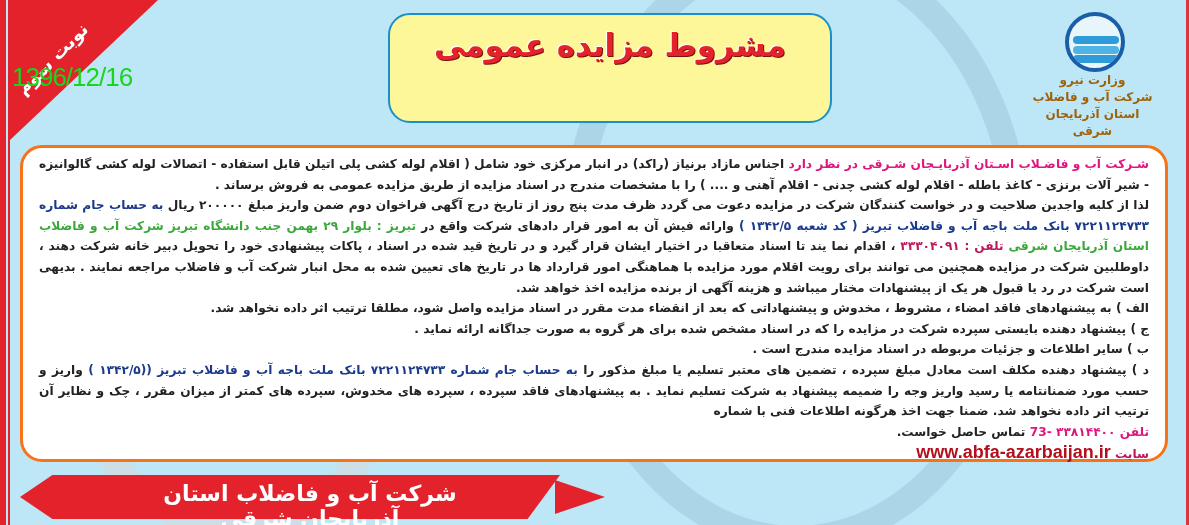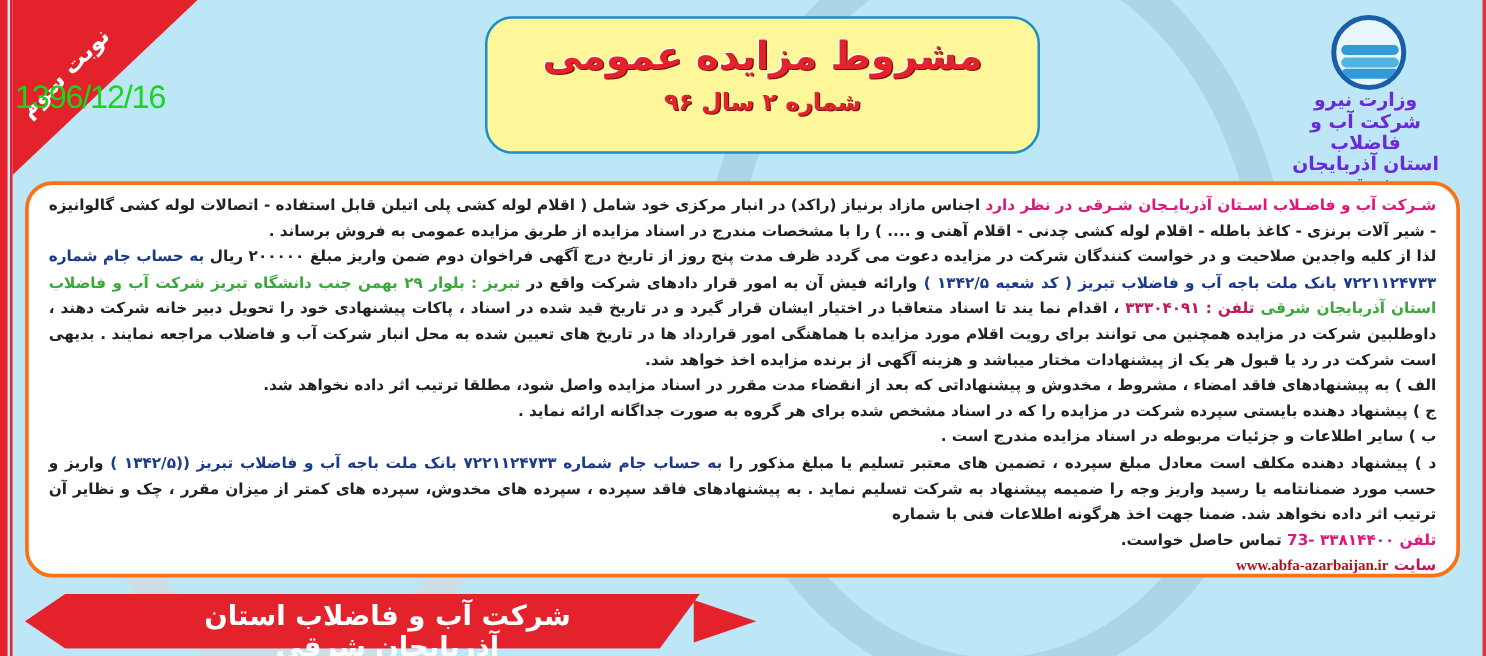--- a/index.html
+++ b/index.html
@@ -9,49 +9,48 @@
   .frame-right{position:absolute;right:0;top:0;width:3px;height:525px;background:#d9363f;}
   .corner{position:absolute;left:10px;top:0;width:0;height:0;border-top:140px solid #e3222b;border-right:148px solid transparent;}
   .corner-text{position:absolute;left:6px;top:48px;transform:rotate(-45deg);color:#fff;font-weight:bold;font-size:18px;direction:rtl;white-space:nowrap;}
   .date{position:absolute;left:12px;top:16px;color:#19d51b;font-family:"Liberation Sans",sans-serif;font-size:26px;letter-spacing:-1px;margin-top:46px;}
   .arc{position:absolute;border:26px solid #9fc9dc;border-radius:50%;opacity:.55;}
   .title-box{position:absolute;left:388px;top:13px;width:440px;height:106px;background:#fdf79a;border:2px solid #1b8fc8;border-radius:22px;text-align:center;}
   .title-main{margin-top:12px;font-size:31px;font-weight:bold;color:#e3222b;direction:rtl;text-shadow:1px 1px 0 #7a1010,-1px -1px 0 #fff;}
   .title-sub{margin-top:8px;font-size:19px;font-weight:bold;color:#e3222b;direction:rtl;text-shadow:1px 1px 0 #7a1010;}
   .logo{position:absolute;left:1065px;top:12px;width:52px;height:52px;border:4px solid #1a5ea8;border-radius:50%;background:#e8f6fb;overflow:hidden;}
   .wave{position:absolute;left:4px;width:46px;height:8px;background:#2f9bd8;border-radius:8px;}
-  .logo-text{position:absolute;left:1030px;top:72px;width:125px;text-align:center;direction:rtl;font-size:15px;font-weight:bold;color:#6d28d9;line-height:17px;}
+  .logo-text{position:absolute;left:1030px;top:72px;width:125px;text-align:center;direction:rtl;font-size:12px;font-weight:bold;color:#a16207;line-height:17px;}
   .content{position:absolute;left:20px;top:145px;width:1148px;height:317px;background:#fff;border:3px solid #f97316;border-radius:22px;box-sizing:border-box;padding:6px 16px 0 16px;direction:rtl;text-align:justify;font-size:12.2px;font-weight:bold;line-height:20.6px;color:#222;}
   .content p{margin:0;}
   .pink{color:#e0167d;}
   .blue{color:#1b3a8c;}
   .green{color:#3aa83a;}
   .red{color:#be185d;}
-  .site{color:#b3101d;font-family:Liberation Serif, serif;font-size:12px;}
+  .site{color:#b3101d;font-family:Liberation Sans, sans-serif;font-size:18px;}
   .footer{position:absolute;left:20px;top:475px;width:540px;height:44px;background:#e3222b;clip-path:polygon(6% 0,100% 0,94% 100%,6% 100%,0 50%);}
   .footer-text{position:absolute;left:120px;top:481px;width:380px;text-align:center;direction:rtl;color:#fff;font-size:22px;font-weight:bold;}
   .footer-tip{position:absolute;left:555px;top:480px;width:0;height:0;border-top:17px solid transparent;border-bottom:17px solid transparent;border-left:50px solid #e3222b;}
 </style>
 </head>
 <body>
 
 <div class="frame-left"></div>
 <div class="frame-left2"></div>
 <div class="frame-right"></div>
 
 <div class="arc" style="left:560px;top:-60px;width:420px;height:560px;"></div>
 <div class="arc" style="left:80px;top:230px;width:260px;height:260px;border-color:#d9d9d9;"></div>
 
 <div class="corner"></div>
 <div class="corner-text">نوبت سوم</div>
 <div class="date">1396/12/16</div>
 
 <div class="title-box">
   <div class="title-main">مشروط مزایده عمومی</div>
-  <div class="title-sub">شماره ۲ سال ۹۶</div>
 </div>
 
 <div class="logo">
   <div class="wave" style="top:20px;"></div>
   <div class="wave" style="top:30px;background:#4fb4e4;"></div>
   <div class="wave" style="top:39px;background:#2f9bd8;"></div>
 </div>
 <div class="logo-text">
   <div>وزارت نیرو</div>
   <div>شرکت آب و فاضلاب</div>

